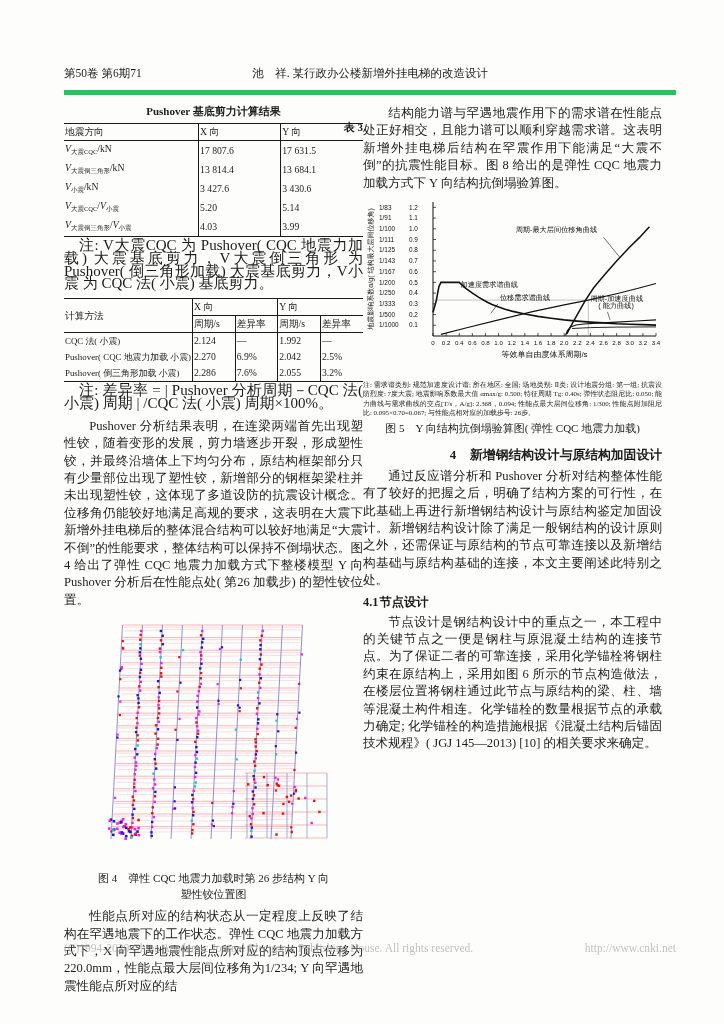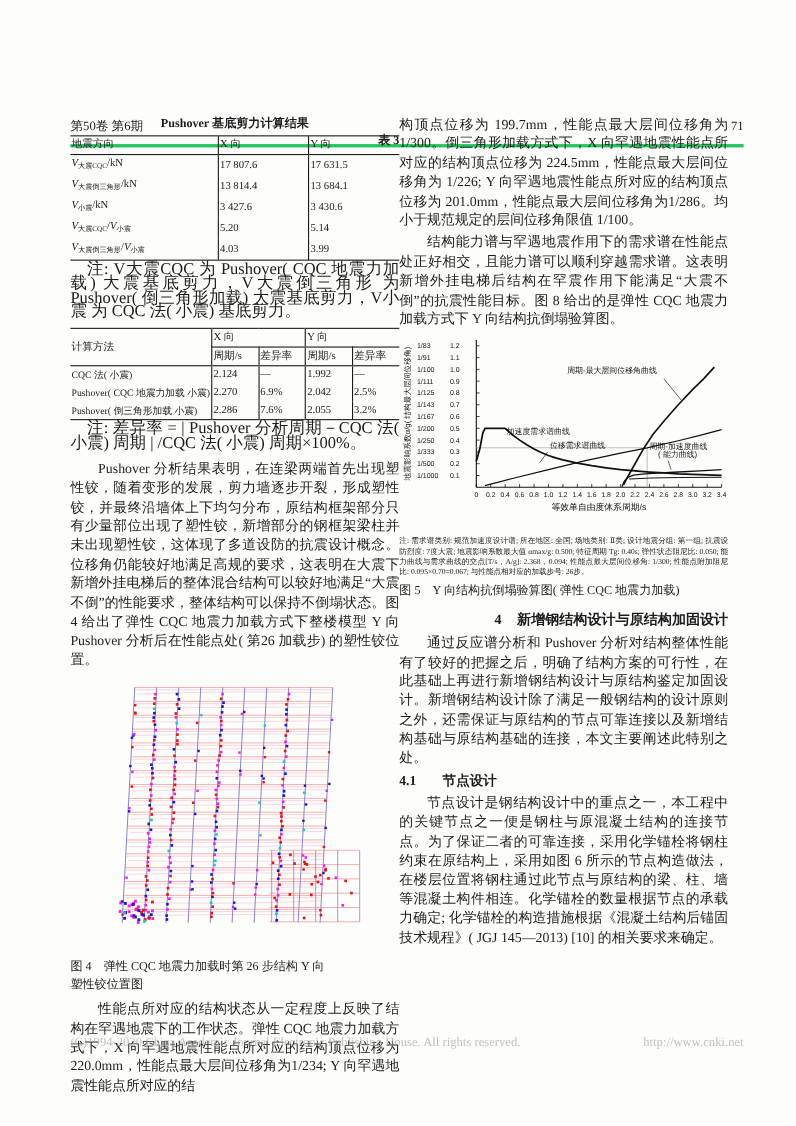--- a/index.html
+++ b/index.html
@@ -1,56 +1,57 @@
 <!DOCTYPE html>
 <html><head>
 <meta charset="utf-8">
 <style>
   html,body{margin:0;padding:0;background:#9a9a9a;}
   .page{position:relative;width:724px;height:1024px;margin:0 auto;background:#fdfdfb;
         font-family:"Liberation Serif","DejaVu Serif",serif;color:#1c1c1c;overflow:hidden;}
   .page-header{position:absolute;top:66px;left:64px;right:48px;display:flex;
-        justify-content:space-between;align-items:baseline;font-size:11.5px;
-        border-bottom:3px solid #22c55e;padding-bottom:9px;margin-top:41px;}
+        align-items:baseline;font-size:11.5px;
+        border-bottom:5px solid #22c55e;padding-bottom:9px;}
   .page-header .run-title{position:absolute;left:0;right:0;text-align:center;}
   .cols{position:absolute;top:102px;left:64px;right:48px;display:flex;}
   .col{width:299px;}
   .para{margin:3px 0 0 0;font-size:12.6px;line-height:17.4px;text-align:justify;text-indent:2em;}
   .para.cont{text-indent:0;}
   .tbl-title{position:relative;text-align:center;font-weight:bold;font-size:11px;margin:2px 0 4px 0;}
   .tbl-title .tag{position:absolute;right:0;top:16px;font-weight:bold;}
   table.tbl{width:100%;border-collapse:collapse;font-size:9.7px;
         border-top:1.4px solid #1a1a1a;border-bottom:1.4px solid #1a1a1a;margin-bottom:2px;}
   table.tbl th,table.tbl td{text-align:left;font-weight:normal;padding:2px 1px;line-height:12px;}
   table.tbl thead th{border-bottom:0.8px solid #1a1a1a;}
   table.tbl td+td{border-left:0.7px solid #1a1a1a;}
   .bl{border-left:0.7px solid #1a1a1a;}
   .tbl4 td:first-child{font-size:8.9px;white-space:nowrap;}
   .vv{font-style:italic;}
   .vsub{font-size:6.5px;vertical-align:-2px;}
   .tbl-note{font-size:15px;line-height:12.8px;text-align:justify;margin:2px 0 8px 0;text-indent:1em;}
   .fig{margin:6px 0 2px 0;text-align:center;}
-  .fig-caption{font-size:11px;line-height:15.5px;margin:2px 0 6px 0;}
+  .fig-caption{font-size:11px;line-height:15.5px;text-align:center;margin:2px 0 6px 0;}
   .fig5-note{font-size:6.9px;line-height:9.3px;text-align:justify;color:#222;margin:2px 0 4px 0;}
   .sec-h{font-size:12.8px;font-weight:bold;margin:10px 0 4px 0;text-align:right;}
   .sec-h .sec-num{margin-right:14px;}
   .sub-h{font-size:12.3px;font-weight:bold;margin:4px 0 2px 0;}
-  .sub-h .sec-num{margin-right:24px;}
+  .sub-h .sec-num{margin-right:1px;}
   .watermark{position:absolute;top:942px;left:64px;right:48px;display:flex;
         justify-content:space-between;font-size:11.5px;color:#9c9c9c;opacity:0.62;
         font-family:"Liberation Serif",serif;pointer-events:none;white-space:nowrap;}
   svg text{font-family:"Liberation Sans","DejaVu Sans",sans-serif;fill:#111;}
 </style>
 </head>
 <body>
 
 <div class="page">
 
   <div class="page-header">
     <span>第50卷 第6期</span>
+    <span class="run-title">池　祥. 某行政办公楼新增外挂电梯的改造设计</span>
     <span>71</span>
   </div>
 
   <div class="cols">
 
     <div class="col">
 
       <div class="tbl-title">
         <span>Pushover 基底剪力计算结果</span>
         <span class="tag">表 3</span>
@@ -540,21 +541,20 @@
       <div class="fig-caption">
         <div>图 4　弹性 CQC 地震力加载时第 26 步结构 Y 向</div>
         <div>塑性铰位置图</div>
       </div>
 
       <p class="para">性能点所对应的结构状态从一定程度上反映了结构在罕遇地震下的工作状态。弹性 CQC 地震力加载方式下，X 向罕遇地震性能点所对应的结构顶点位移为 220.0mm，性能点最大层间位移角为1/234; Y 向罕遇地震性能点所对应的结</p>
     </div>
 
     <div class="col">
 
-      <p class="para cont">构顶点位移为 199.7mm，性能点最大层间位移角为 1/300。倒三角形加载方式下，X 向罕遇地震性能点所对应的结构顶点位移为 224.5mm，性能点最大层间位移角为 1/226; Y 向罕遇地震性能点所对应的结构顶点位移为 201.0mm，性能点最大层间位移角为1/286。均小于规范规定的层间位移角限值 1/100。</p>
       <p class="para">结构能力谱与罕遇地震作用下的需求谱在性能点处正好相交，且能力谱可以顺利穿越需求谱。这表明新增外挂电梯后结构在罕震作用下能满足“大震不倒”的抗震性能目标。图 8 给出的是弹性 CQC 地震力加载方式下 Y 向结构抗倒塌验算图。</p>
 
       <div class="fig" style="margin:4px 0 0 0;">
         <svg id="fig5svg" width="299" height="178" viewBox="0 0 299 178">
             <line x1="70" y1="6" x2="70" y2="140" stroke="#111" stroke-width="1"></line>
             <line x1="70" y1="140" x2="293" y2="140" stroke="#111" stroke-width="1"></line>
             <line x1="70" y1="11.360000000000005" x2="73" y2="11.360000000000005" stroke="#111" stroke-width="0.7"></line>
             <text x="16" y="13.560000000000006" font-size="6.4">1/83</text>
             <text x="46" y="13.560000000000006" font-size="6.4">1.2</text>
             <line x1="70" y1="22.07999999999999" x2="73" y2="22.07999999999999" stroke="#111" stroke-width="0.7"></line>

